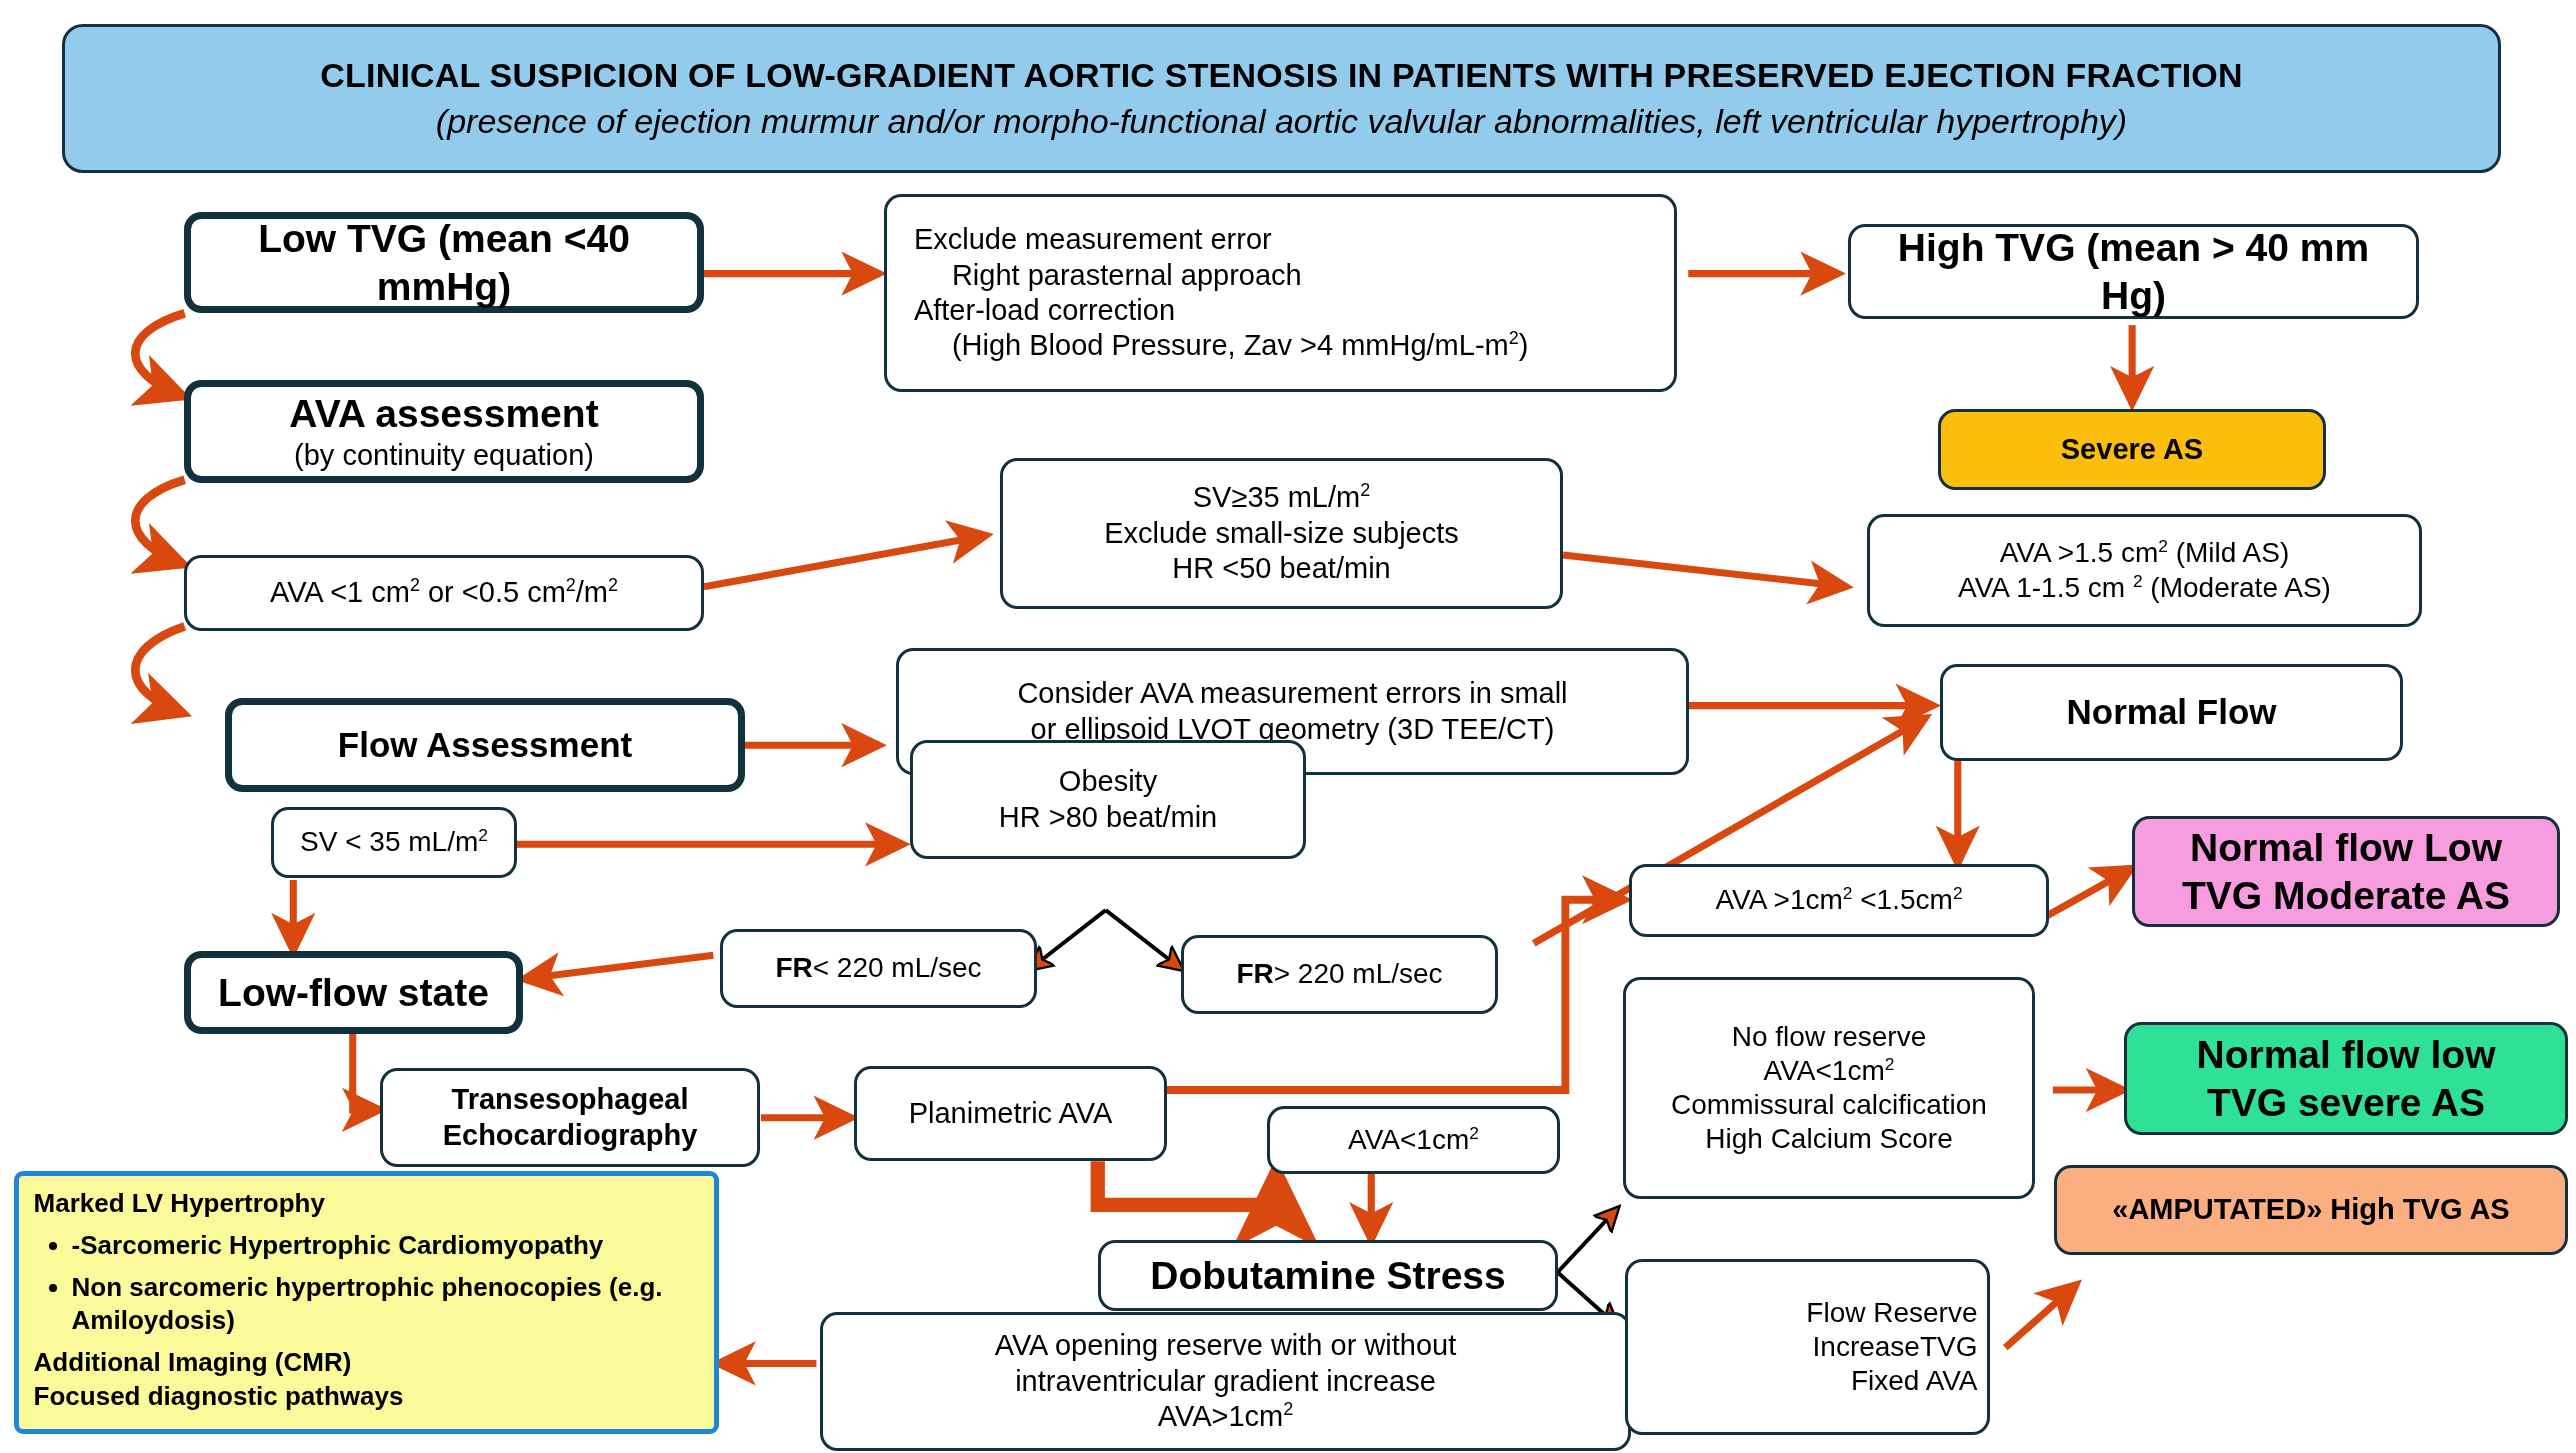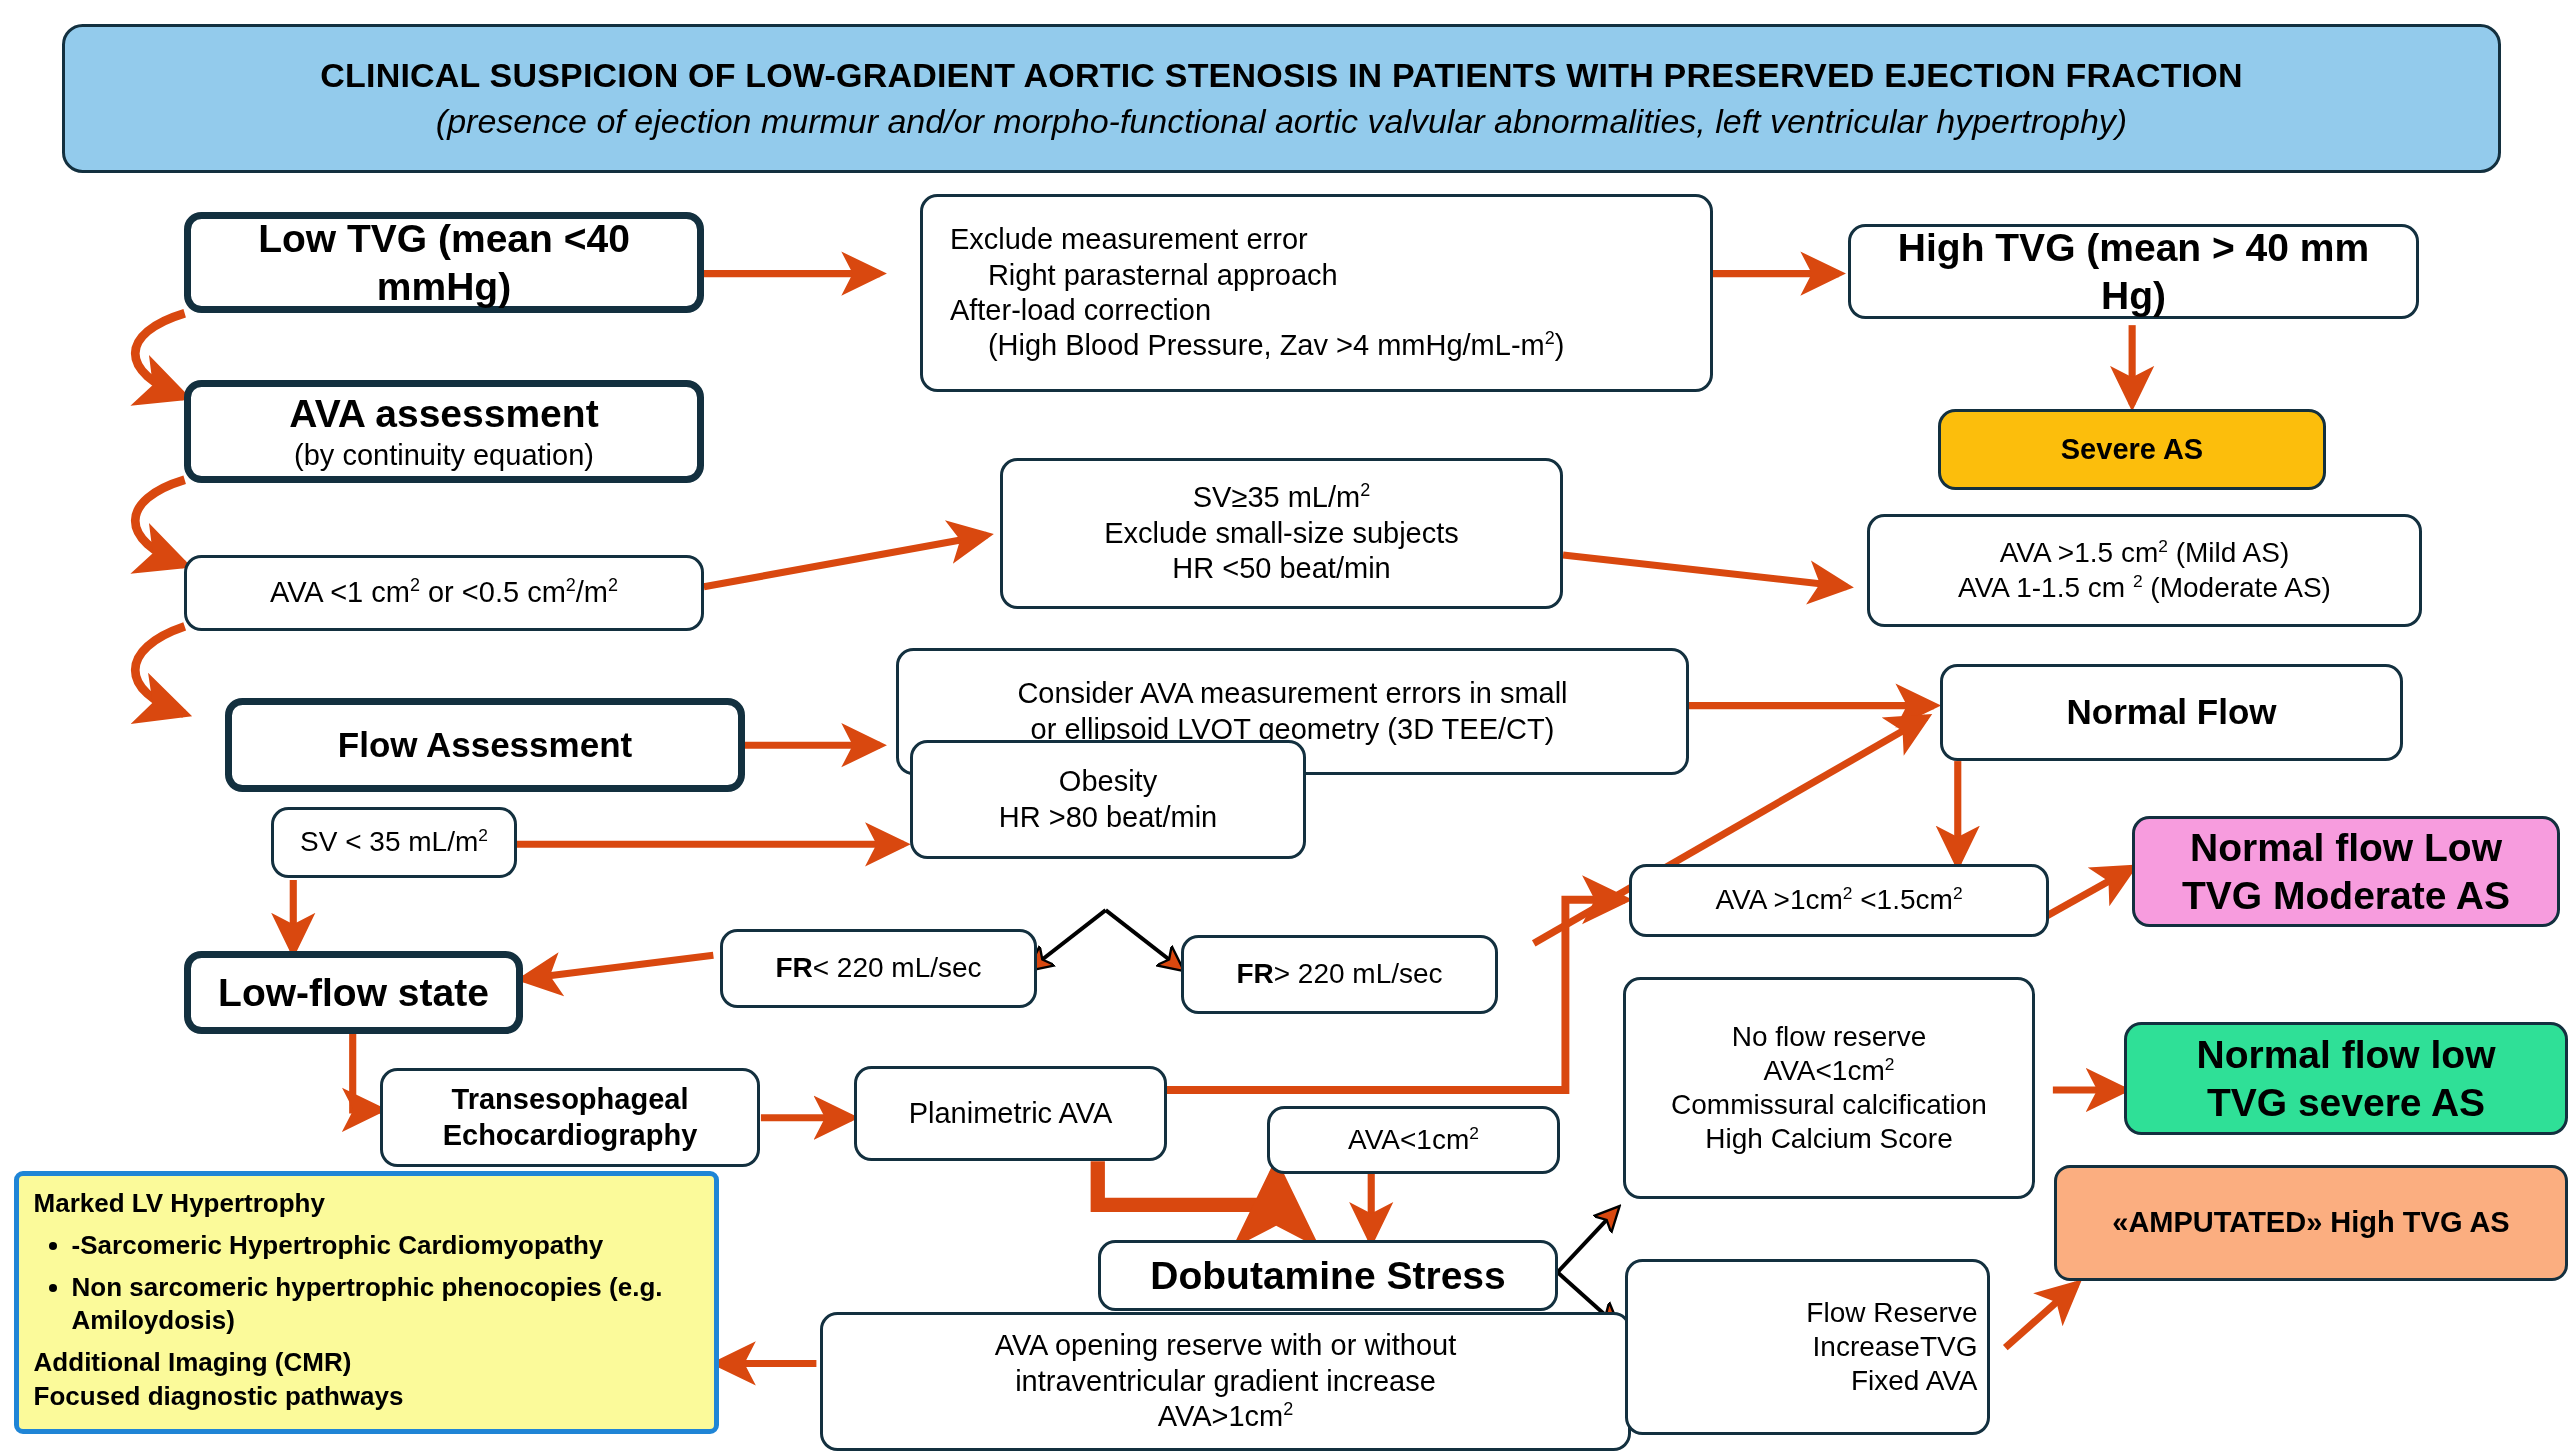--- a/index.html
+++ b/index.html
@@ -188,21 +188,21 @@
       <div>Marked LV Hypertrophy</div>
       <ul>
         <li>-Sarcomeric Hypertrophic Cardiomyopathy</li>
         <li>Non sarcomeric hypertrophic phenocopies (e.g. Amiloydosis)</li>
       </ul>
       <div>Additional Imaging (CMR)</div>
       <div>Focused diagnostic pathways</div>
     </div>
   </div>
 
-  <div class="node thin" style="left:920px;top:194px;width:793px;height:198px;">
+  <div class="node thin" style="left:884px;top:194px;width:793px;height:198px;">
     <div class="txt left-ind f37" style="padding-left:17.4px;">
       <div>Exclude measurement error</div>
       <div style="padding-left:38px;">Right parasternal approach</div>
       <div>After-load correction</div>
       <div style="padding-left:38px;">(High Blood Pressure, Zav &gt;4 mmHg/mL-m<sup>2</sup>)</div>
     </div>
   </div>
 
   <div class="node thin" style="left:1000px;top:458px;width:563px;height:151px;">
     <div class="txt f37">
@@ -293,21 +293,21 @@
     </div>
   </div>
 
   <div class="node thin green" style="left:2124px;top:1022px;width:444px;height:113px;">
     <div class="txt b f40">
       <div>Normal flow low</div>
       <div>TVG severe AS</div>
     </div>
   </div>
 
-  <div class="node thin salmon" style="left:2054px;top:1165px;width:514px;height:116px;border-radius:16px;">
+  <div class="node thin salmon" style="left:2054px;top:1165px;width:514px;height:90px;">
     <div class="txt b f37">«AMPUTATED» High TVG AS</div>
   </div>
 
   <div class="node thin" style="left:1625px;top:1259px;width:365px;height:176px;text-align:right;">
     <div class="txt f35">
       <div>Flow Reserve</div>
       <div>IncreaseTVG</div>
       <div>Fixed AVA</div>
     </div>
   </div>

